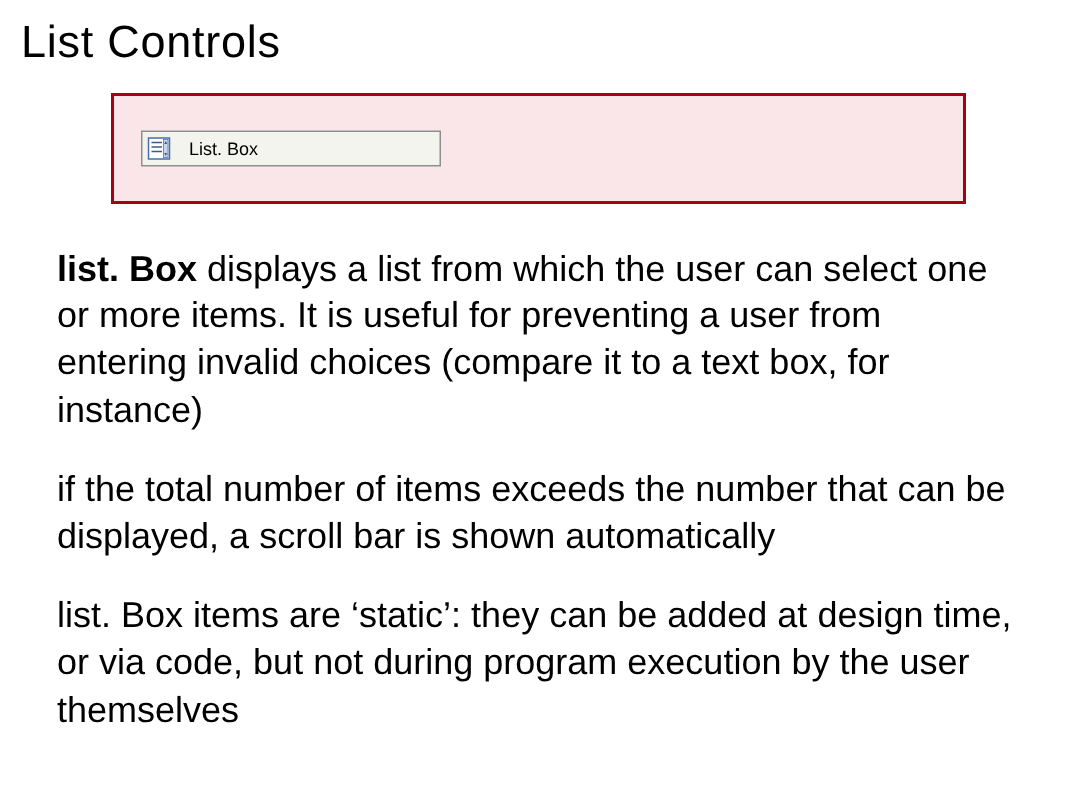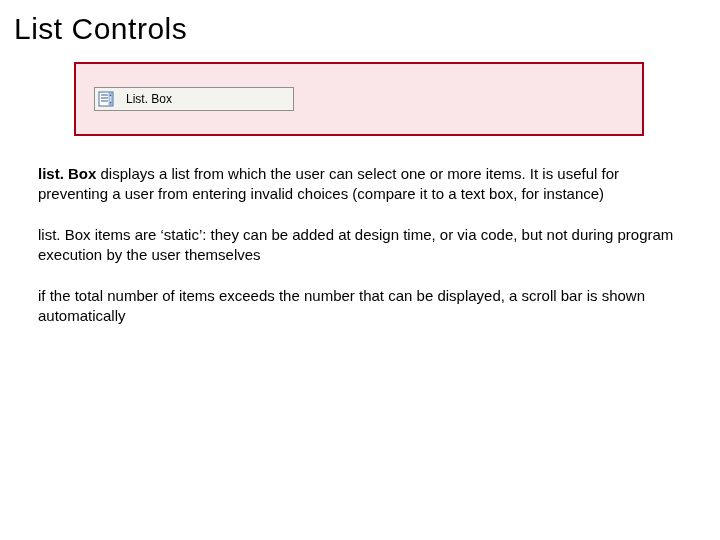--- a/index.html
+++ b/index.html
@@ -59,21 +59,21 @@
     display: block;
   }
   .tbx-label {
     padding: 0 8px;
     line-height: 22px;
   }
   .body {
     margin: 28px 24px 0 24px;
   }
   .para {
-    font-size: 15px;
+    font-size: 24px;
     line-height: 1.3;
     margin: 0 0 22px 0;
     font-weight: 400;
   }
   .lead-bold {
     font-weight: 700;
   }
 </style>
 </head>
 <body>
@@ -101,19 +101,19 @@
 
 
   </div>
 
   <div class="body">
 
     <p class="para">
       <span class="lead-bold">list. Box</span><span> displays a list from which the user can select one or more items. It is useful for preventing a user from entering invalid choices (compare it to a text box, for instance)</span>
     </p>
 
+    <p class="para">if the total number of items exceeds the number that can be displayed, a scroll bar is shown automatically</p>
+
     <p class="para">list. Box items are ‘static’: they can be added at design time, or via code, but not during program execution by the user themselves</p>
-
-    <p class="para">if the total number of items exceeds the number that can be displayed, a scroll bar is shown automatically</p>
 
   </div>
 
 </div>
 
 </body></html>

